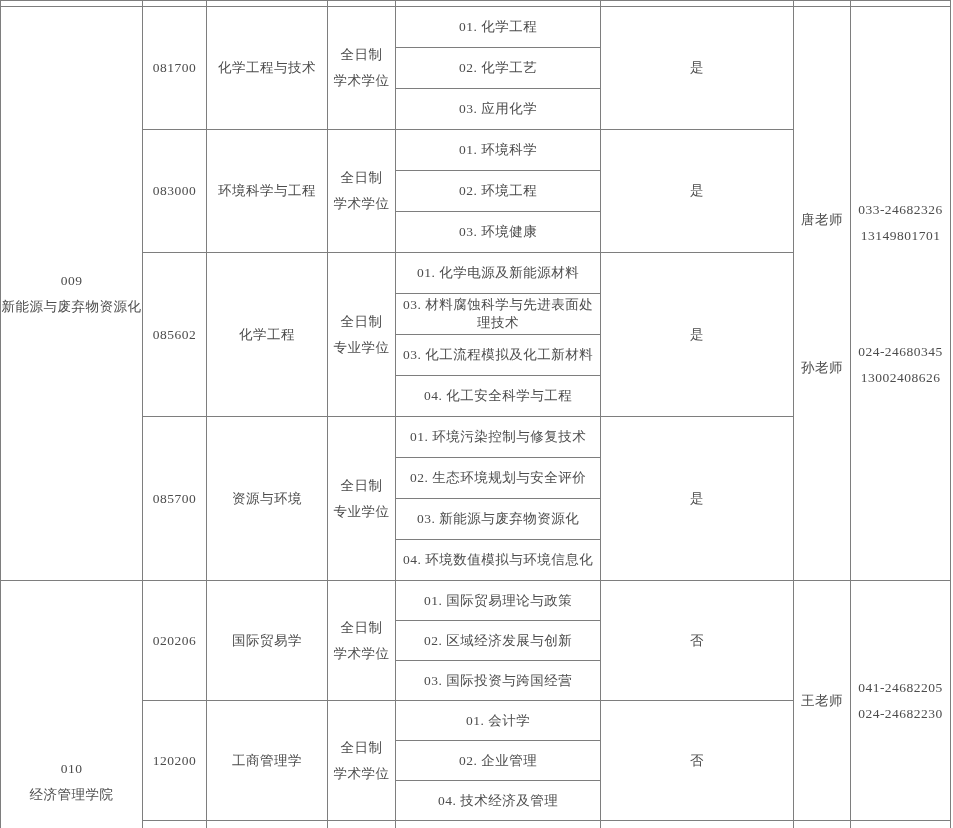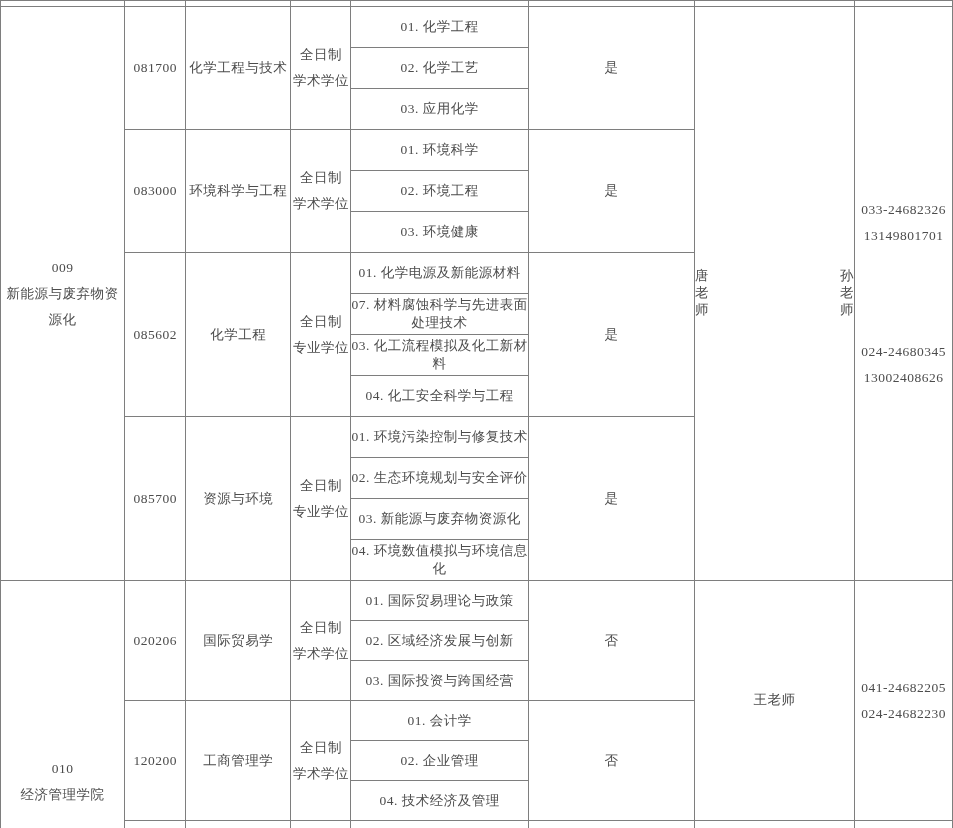--- a/index.html
+++ b/index.html
@@ -35,23 +35,22 @@
     padding-left:8px;
     padding-right:4px;
   }
   .two-line div{line-height:26px;}
   td.cell-college{vertical-align:middle;margin-top:44px;}
   td.cell-college.college-offset{
     vertical-align:top;
   }
   td.cell-college.college-offset .two-line{padding-top:175px;}
   .teacher-stack{
-    display:flex;flex-direction:row;align-items:center;justify-content:center;
+    display:flex;flex-direction:column;align-items:center;justify-content:center;
     height:100%;
-    font-family:Liberation Mono, monospace;
   }
   .teacher-stack.double{gap:131px;}
   .teacher-stack span{line-height:17px;display:block;}
   .phone-stack{
     display:flex;flex-direction:column;align-items:center;justify-content:center;
     height:100%;
   }
   .phone-stack.double{gap:99px;}
   .phone-group{display:flex;flex-direction:column;align-items:center;gap:9px;}
   .phone-group span{line-height:17px;display:block;white-space:nowrap;}
@@ -148,21 +147,21 @@
           <td rowspan="4">
             <div class="two-line">
               <div>全日制</div>
               <div>专业学位</div>
             </div>
           </td>
           <td class="cell-direction">01. 化学电源及新能源材料</td>
           <td rowspan="4">是</td>
         </tr>
         <tr class="r-a">
-          <td class="cell-direction">07. 材料腐蚀科学与先进表面处理技术</td>
+          <td class="cell-direction">03. 材料腐蚀科学与先进表面处理技术</td>
         </tr>
         <tr class="r-a">
           <td class="cell-direction">03. 化工流程模拟及化工新材料</td>
         </tr>
         <tr class="r-a">
           <td class="cell-direction">04. 化工安全科学与工程</td>
         </tr>
         <tr class="r-a">
           <td rowspan="4">085700</td>
           <td rowspan="4">资源与环境</td>

